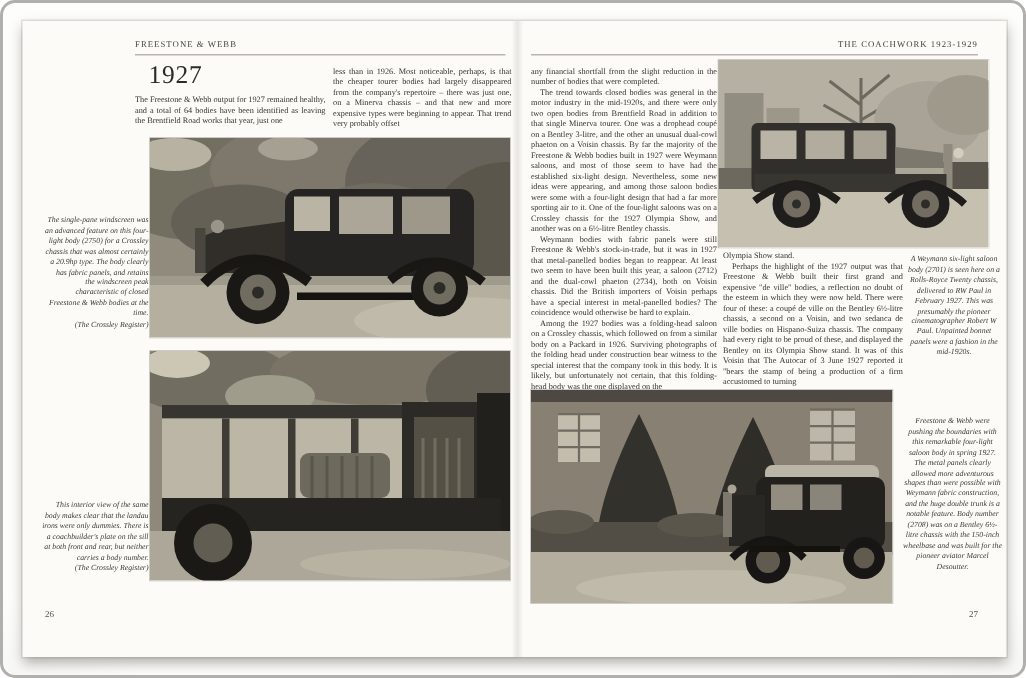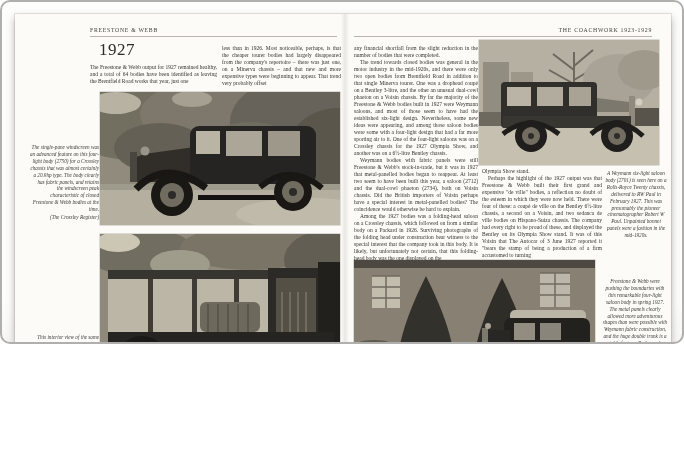--- a/index.html
+++ b/index.html
@@ -1,17 +1,17 @@
 <!DOCTYPE html>
 <html><head>
 <meta charset="utf-8">
 <style>
   html,body{margin:0;padding:0;background:#ffffff;}
   .stage{
-    position:relative;width:684px;height:344px;box-sizing:border-box;
+    position:relative;width:684px;height:452px;box-sizing:border-box;
     background:radial-gradient(130% 130% at 50% 42%, #fdfdfc 52%, #e3e2e0 82%, #c9c8c6 100%);
     border:2px solid #b0afad;border-radius:10px;overflow:hidden;
     font-family:"Liberation Serif","DejaVu Serif",serif;color:#33312e;
   }
   .spread{
     position:absolute;left:13px;top:12px;width:656px;height:424px;
     background:#fcfbf8;
     box-shadow:0 4px 8px rgba(85,82,76,.45), 0 0 0 1px #e6e4df;
   }
   .gutter{

